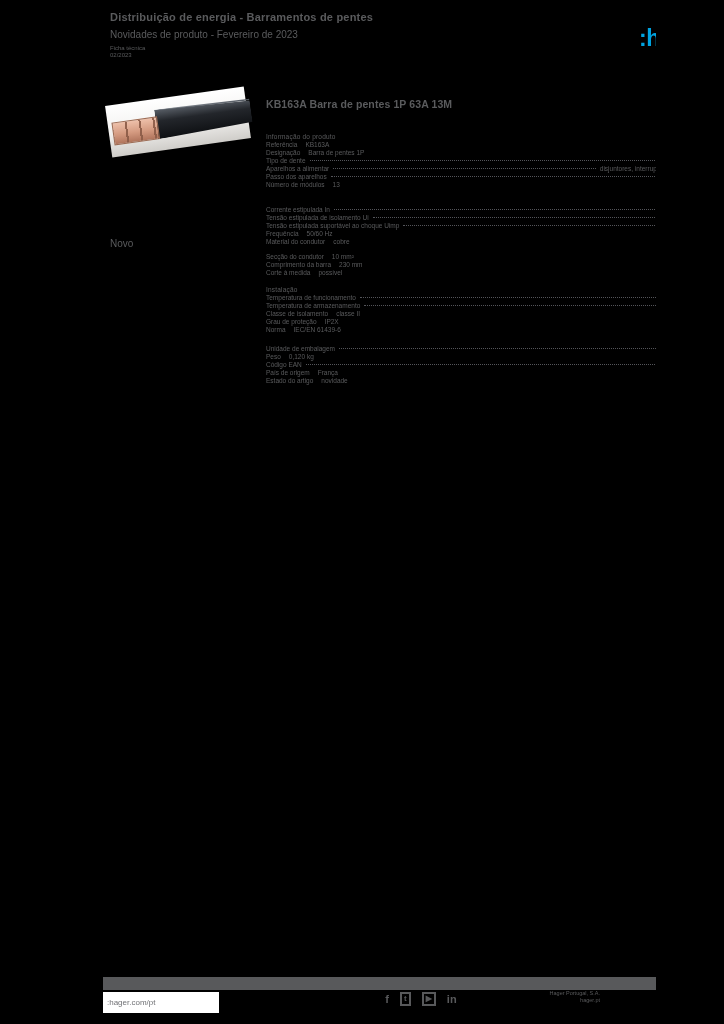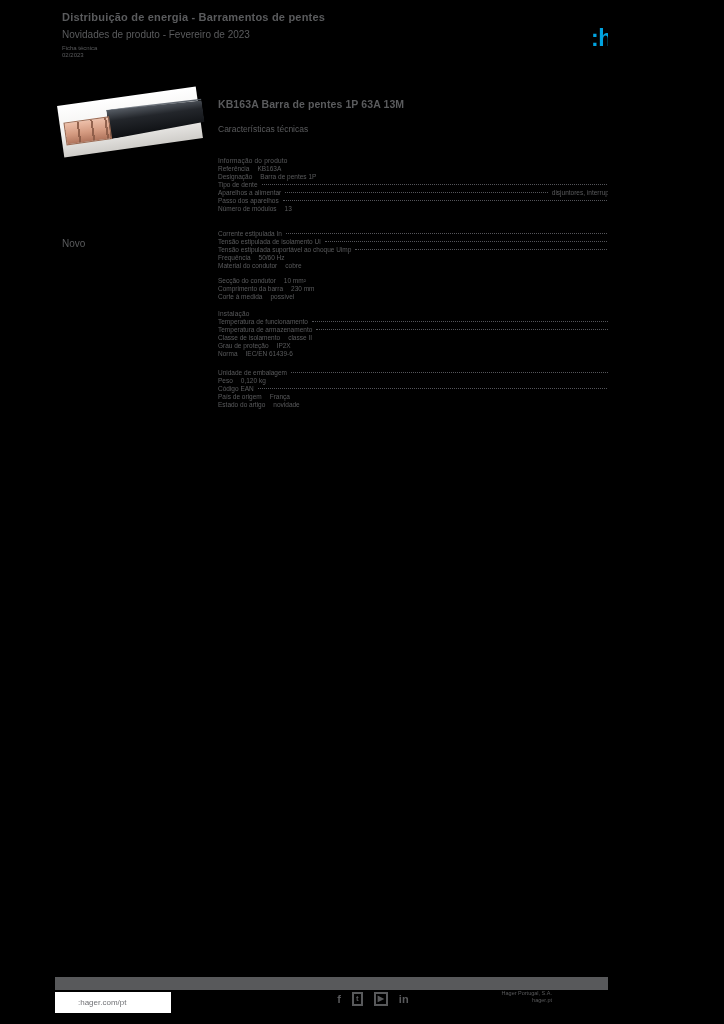--- a/index.html
+++ b/index.html
@@ -1,17 +1,17 @@
 <!DOCTYPE html>
 <html><head>
 <meta charset="utf-8">
 <style>
   html,body{margin:0;padding:0;background:#000;}
   body{width:724px;height:1024px;font-family:"Liberation Sans",sans-serif;}
-  .canvas{position:relative;width:608px;height:1024px;background:#000;color:#5a5b5d;overflow:hidden;}
+  .canvas{position:relative;width:608px;height:1024px;background:#000;color:#5a5b5d;overflow:hidden;margin-left:48px;}
 
   
   .header-left{position:absolute;left:62px;top:11px;}
   .h-line1{font-size:11px;font-weight:bold;letter-spacing:.2px;}
   .h-line2{font-size:10px;margin-top:6px;}
   .h-meta{font-size:6px;line-height:7px;margin-top:5px;}
   .logo{position:absolute;left:591px;top:25px;font-size:23px;font-weight:bold;
         color:#00a3e0;letter-spacing:-0.5px;}
 
   
@@ -45,21 +45,21 @@
        white-space:nowrap;}
   .row .lead{flex:1 1 auto;border-bottom:1px dotted #54555a;margin:0 4px;
              transform:translateY(-2px);min-width:10px;}
   .row .value{flex:0 0 auto;}
   .row.inline .value{margin-left:8px;}
   .row.heading .label{letter-spacing:.2px;}
 
   
   .f-band{position:absolute;left:55px;top:977px;width:613px;height:13px;background:#58595b;}
   .f-web{position:absolute;left:55px;top:992px;width:116px;height:21px;background:#fff;
-         color:#707175;font-size:8px;display:flex;align-items:center;padding-left:23px;
+         color:#707175;font-size:8px;display:flex;align-items:center;padding-left:4px;
          box-sizing:border-box;}
   .f-icons{position:absolute;left:308px;top:990px;width:130px;display:flex;gap:11px;
            justify-content:center;align-items:center;color:#58595b;height:18px;}
   .f-icons .ic{font-size:11px;font-weight:bold;line-height:14px;}
   .f-icons .ic.boxed{border:2px solid #58595b;font-size:8px;line-height:10px;
                      padding:0 2px;font-weight:bold;}
   .f-right{position:absolute;right:56px;top:990px;text-align:right;font-size:5.5px;
            line-height:7px;color:#58595b;}
 </style>
 </head>
@@ -83,21 +83,20 @@
       <div class="sleeve-edge"></div>
       <div class="sleeve"></div>
       <div class="copper"></div>
     </div>
   </div>
 
   <div class="novo">Novo</div>
 
   <div class="content">
     <div class="title">KB163A Barra de pentes 1P 63A 13M</div>
-    <div class="subtitle">Características técnicas</div>
 
     <div class="group g1">
       <div class="row heading">
         <span class="label">Informação do produto</span>
       </div>
       <div class="row inline">
         <span class="label">Referência</span>
         <span class="value">KB163A</span>
       </div>
       <div class="row inline">

